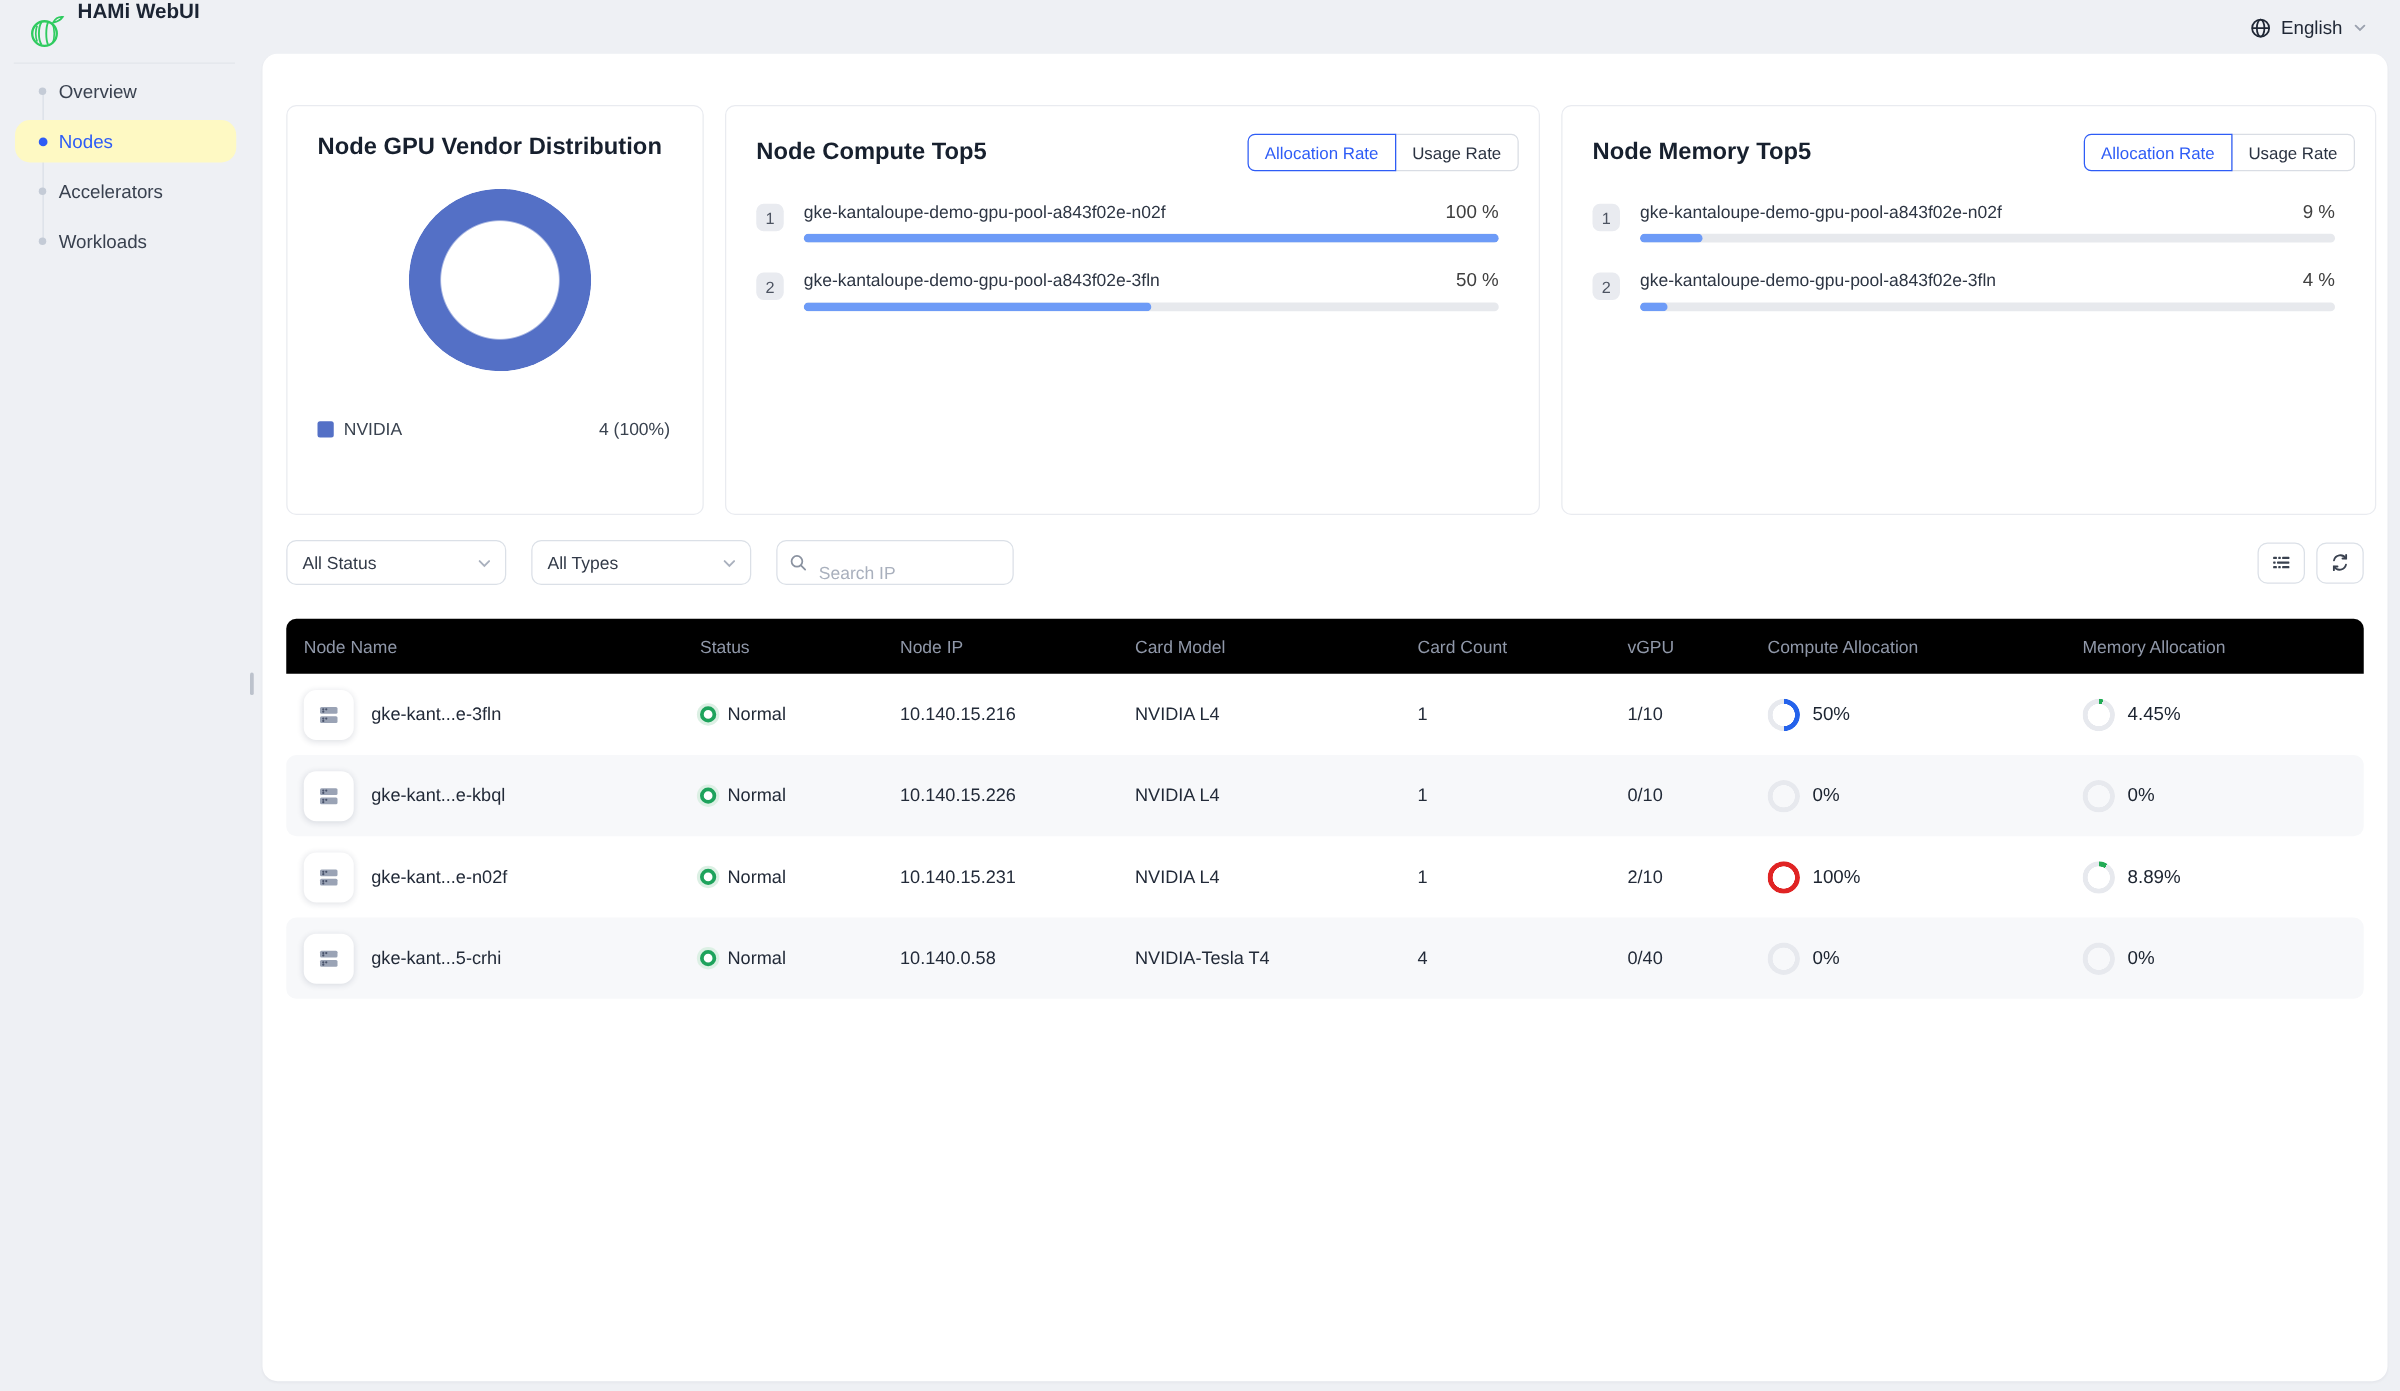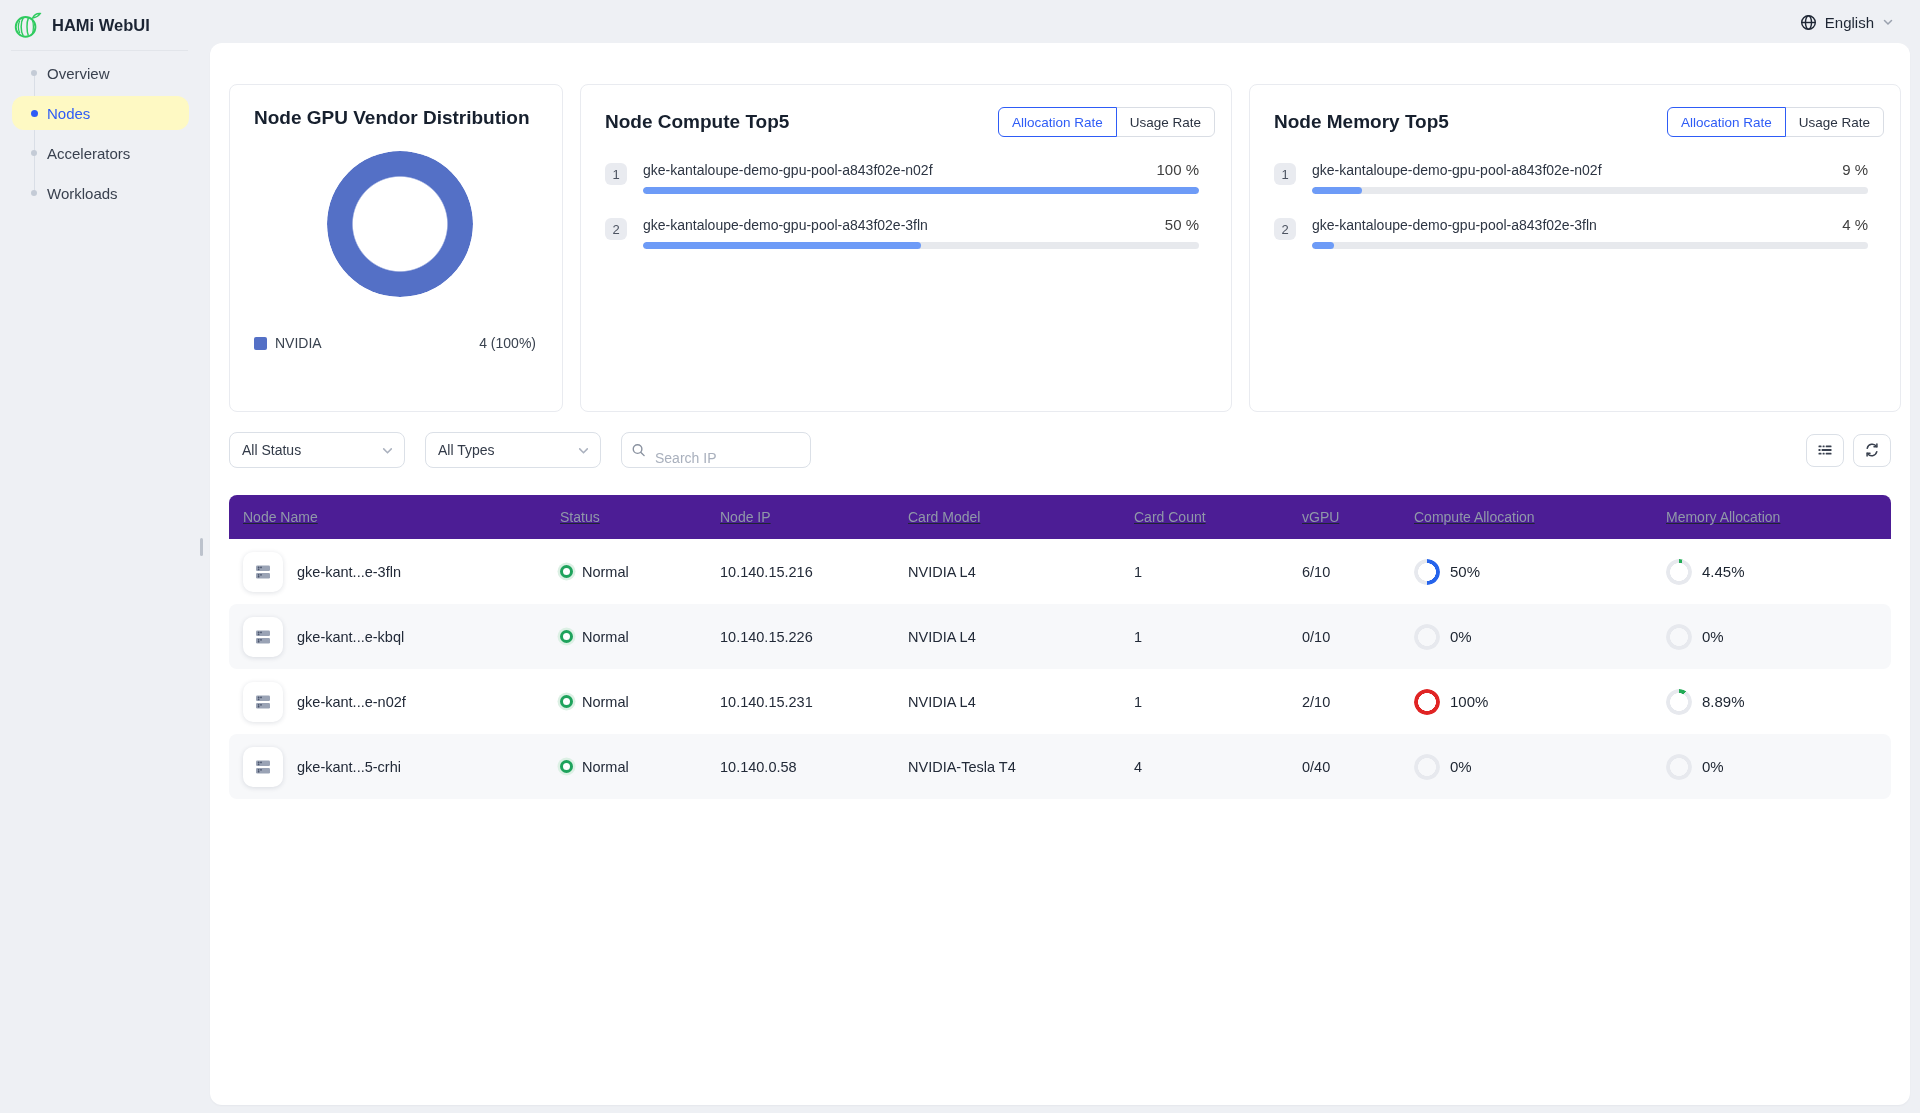--- a/index.html
+++ b/index.html
@@ -7,21 +7,21 @@
   body { font-family:"Liberation Sans", sans-serif; background:#eef0f4; color:#1f2633; }
   .canvas { position:relative; width:1920px; height:1113px; overflow:hidden; }
 
   
   .topbar-right { position:absolute; top:0; right:26px; height:44px; display:flex; align-items:center; gap:8px; }
   .lang-label { font-size:15px; color:#1f2735; }
   .icon { display:inline-flex; align-items:center; justify-content:center; }
 
   
   .sidebar { position:absolute; left:0; top:0; width:210px; height:100%; }
-  .brand { height:50px; display:flex; align-items:center; gap:10px; padding-left:12px; }
+  .brand { height:50px; display:flex; gap:10px; padding-left:22px; }
   .brand-title { font-size:16.5px; font-weight:bold; color:#1b2433; }
   .sb-divider { height:1px; background:#e2e5ea; margin:0 22px 0 11px; }
   .sb-section { height:42px; margin-top:8px; display:flex; align-items:center; padding:0 24px 0 32px; color:#2e5cf6; cursor:pointer; }
   .sb-section-label { font-size:15px; margin-left:11px; flex:1; }
   .caret-down { width:0; height:0; border-left:6px solid transparent; border-right:6px solid transparent; border-top:7px solid #2e5cf6; }
   .sb-items { position:relative; margin-top:2px; }
   .sb-line { position:absolute; left:34px; top:20px; height:120px; width:1px; background:#d9dee6; }
   .sb-item { position:relative; height:40px; display:flex; align-items:center; padding-left:47px; font-size:15px; color:#39414f; cursor:pointer; }
   .sb-item .dot { position:absolute; left:31px; top:50%; margin-top:-3px; width:6px; height:6px; border-radius:50%; background:#c4cbd6; }
   .sb-item.active { background:#fef9c3; border-radius:12px; margin:3px 21px 3px 12px; height:34px; padding-left:35px; color:#2e5cf6; }
@@ -75,21 +75,21 @@
   .search-box { position:relative; width:190px; height:36px; margin-right:20px; }
   .search-box input { width:100%; height:100%; border:1px solid #dbe0e7; border-radius:8px; padding:16px 10px 0 33px; font-size:14px; color:#323a48; outline:none; font-family:"Liberation Sans",sans-serif; }
   .search-box input::placeholder { color:#a9b0bd; }
   .search-box .icon { position:absolute; left:10px; top:50%; transform:translateY(-50%); }
   .spacer { flex:1; }
   .icon-btn { width:38px; height:33px; border:1px solid #dbe0e7; border-radius:8px; background:#fff; display:flex; align-items:center; justify-content:center; cursor:pointer; margin-left:9px; color:#39414f; }
 
   
   .table { margin-top:27px; margin-right:10px; }
   .tgrid { display:grid; grid-template-columns:317px 160px 188px 226px 168px 112px 252px 1fr; align-items:center; }
-  .thead { height:44px; background:#4c1d95; border-radius:8px 8px 0 0;text-decoration:underline; }
+  .thead { height:44px; background:#000000; border-radius:8px 8px 0 0; }
   .th { font-size:14px; color:#9098a9; padding-left:14px; }
   .trow { height:65px; }
   .trow.alt { background:#f7f8fa; border-radius:8px; }
   .td { font-size:14.5px; color:#222a38; padding-left:14px; display:flex; align-items:center; }
   .node-icon-box { width:40px; height:40px; border-radius:10px; background:#fff; box-shadow:0 1px 5px rgba(30,40,70,.14); display:flex; align-items:center; justify-content:center; margin-right:14px; flex:none; }
   .status-dot { width:13px; height:13px; border-radius:50%; border:3px solid #1ea35c; background:#fff; box-shadow:0 0 0 2.5px #dcf0e4; margin-right:9px; flex:none; }
   .ring { width:26px; height:26px; border-radius:50%; flex:none; margin-right:10px;
     -webkit-mask:radial-gradient(closest-side, transparent 67%, #000 70%);
             mask:radial-gradient(closest-side, transparent 67%, #000 70%); }
   .ring-label { font-size:15px; color:#1c2430; }
@@ -325,21 +325,21 @@
             </span>
             <span>gke-kant...e-3fln</span>
           </div>
         <div class="td">
             <span class="status-dot"></span>
             <span>Normal</span>
           </div>
         <div class="td">10.140.15.216</div>
         <div class="td">NVIDIA L4</div>
         <div class="td">1</div>
-        <div class="td">6/10</div>
+        <div class="td">1/10</div>
         <div class="td">
             <span class="ring" style="background: conic-gradient(rgb(37, 99, 235) 0deg, rgb(37, 99, 235) 50%, rgb(231, 233, 238) 50%, rgb(231, 233, 238) 100%);"></span>
             <span class="ring-label">50%</span>
           </div>
         <div class="td">
             <span class="ring" style="background: conic-gradient(rgb(34, 171, 85) 0deg, rgb(34, 171, 85) 4.45%, rgb(231, 233, 238) 4.45%, rgb(231, 233, 238) 100%);"></span>
             <span class="ring-label">4.45%</span>
           </div>
       </div>
 

